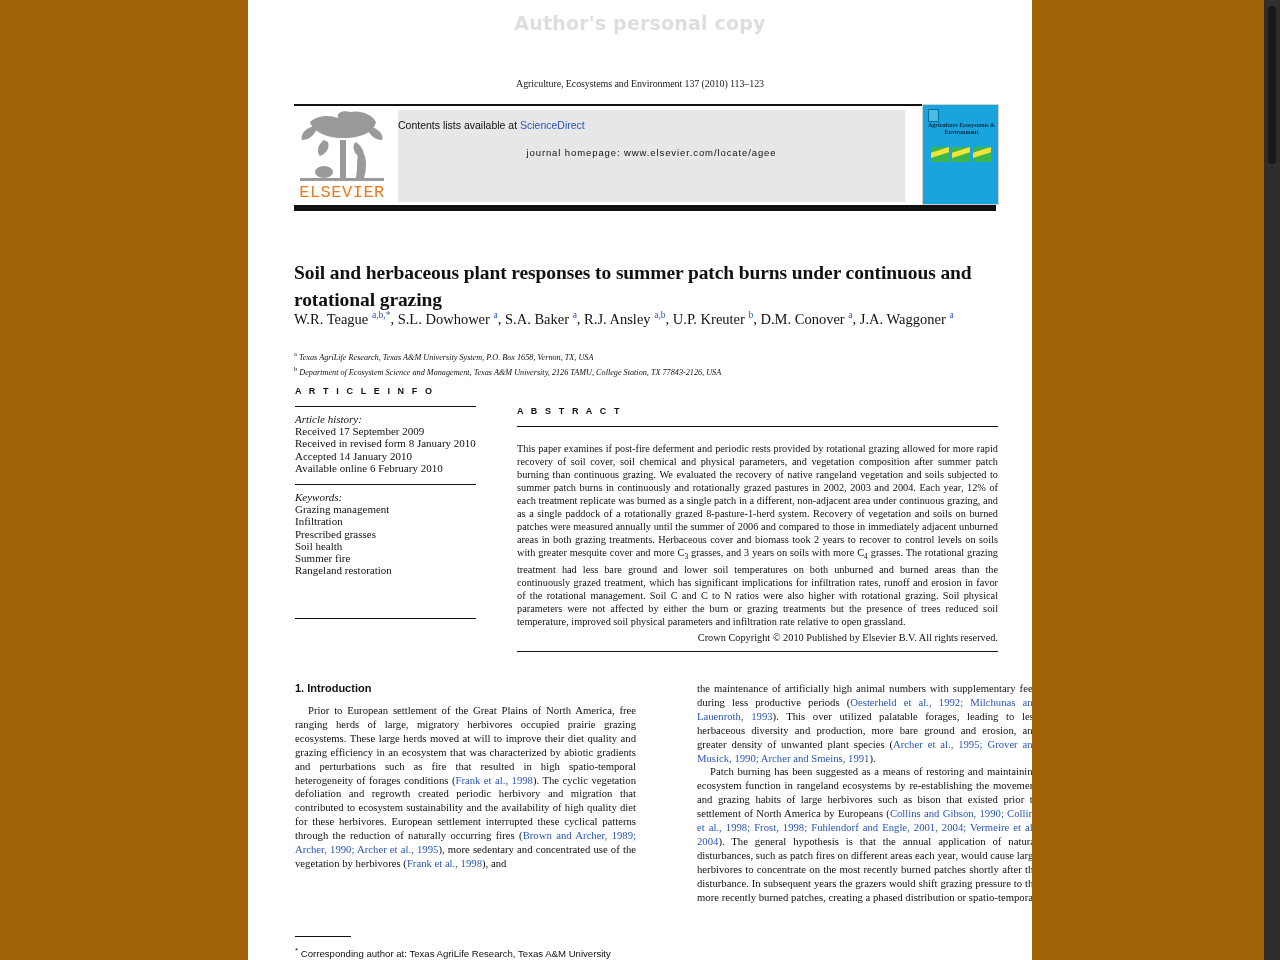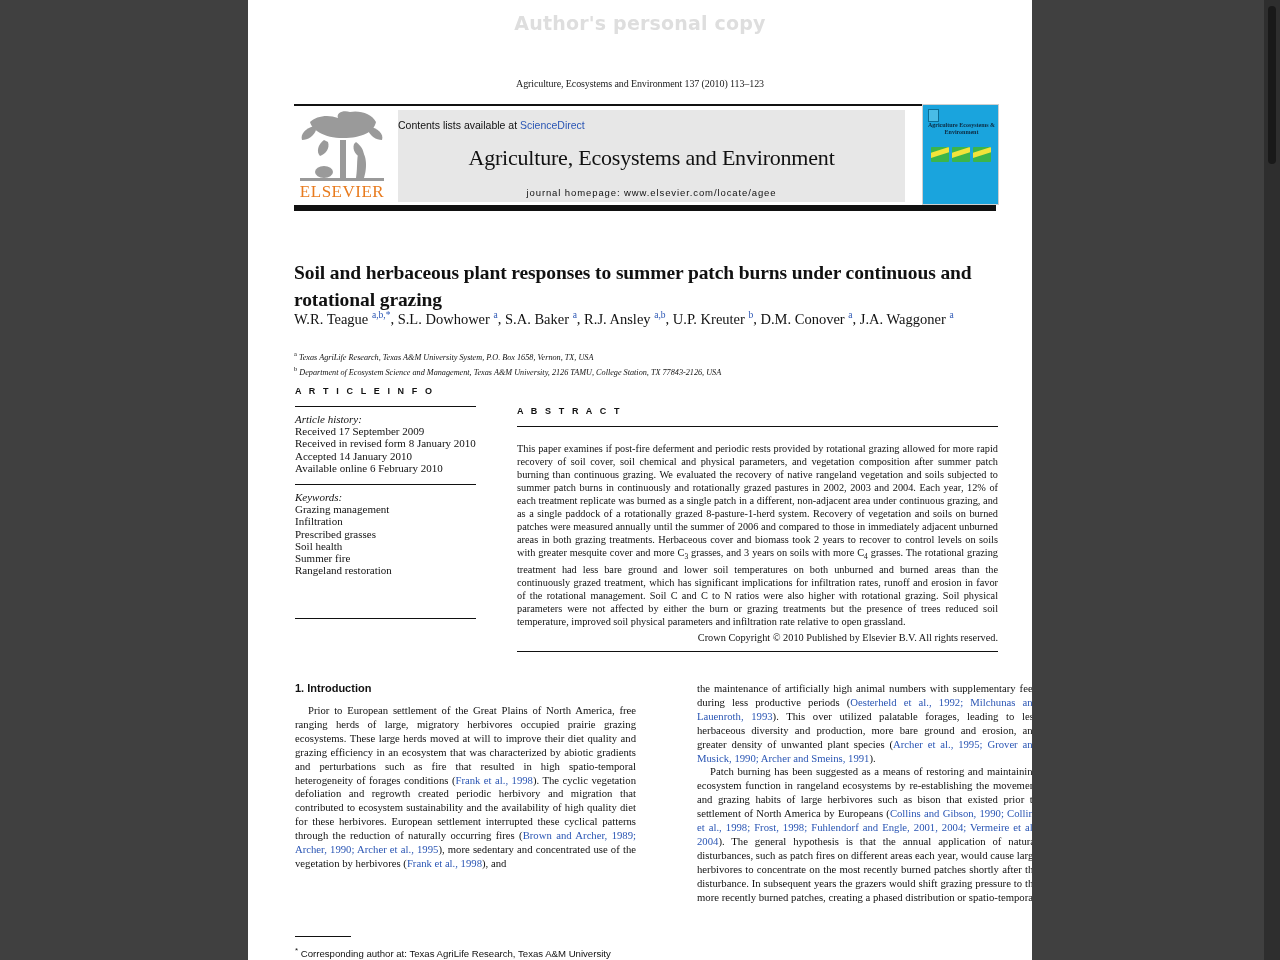--- a/index.html
+++ b/index.html
@@ -8,21 +8,21 @@
     width: 1280px;
     height: 960px;
     overflow: hidden;
     background: #2e2e2e;
     font-family: "Liberation Serif", serif;
   }
   #viewer {
     position: relative;
     width: 1280px;
     height: 960px;
-    background: #404040;
+    background: #a16207;
   }
   #page {
     position: absolute;
     left: 248px;
     top: 0;
     width: 784px;
     height: 960px;
     background: #ffffff;
     overflow: hidden;
   }
@@ -97,21 +97,21 @@
     top: 6px;
     width: 96px;
     height: 92px;
   }
   #elsevier-wordmark {
     position: absolute;
     left: 0;
     bottom: 0;
     width: 96px;
     text-align: center;
-    font-family: Liberation Serif, serif;
+    font-family: Liberation Mono, monospace;
     font-size: 17px;
     letter-spacing: 0.5px;
     color: #e87b1e;
     font-weight: normal;
   }
   #header-band {
     position: absolute;
     left: 104px;
     top: 6px;
     width: 507px;
@@ -372,21 +372,20 @@
           </g>
           <rect x="6" y="68" width="84" height="3" fill="#9a9a9a"></rect>
         </svg>
         <div id="elsevier-wordmark">ELSEVIER</div>
       </div>
 
       <div id="header-band">
         <div class="contents-line">
           <span>Contents lists available at </span><a href="#">ScienceDirect</a>
         </div>
-        <div class="journal-title">Agriculture, Ecosystems and Environment</div>
         <div class="journal-homepage">journal homepage: www.elsevier.com/locate/agee</div>
       </div>
 
       <div id="cover-thumb">
         <div class="cover-els-mark"></div>
         <div class="cover-title">Agriculture Ecosystems &amp; Environment</div>
         <div class="cover-icons">
           <div class="cover-icon"></div>
           <div class="cover-icon"></div>
           <div class="cover-icon"></div>

